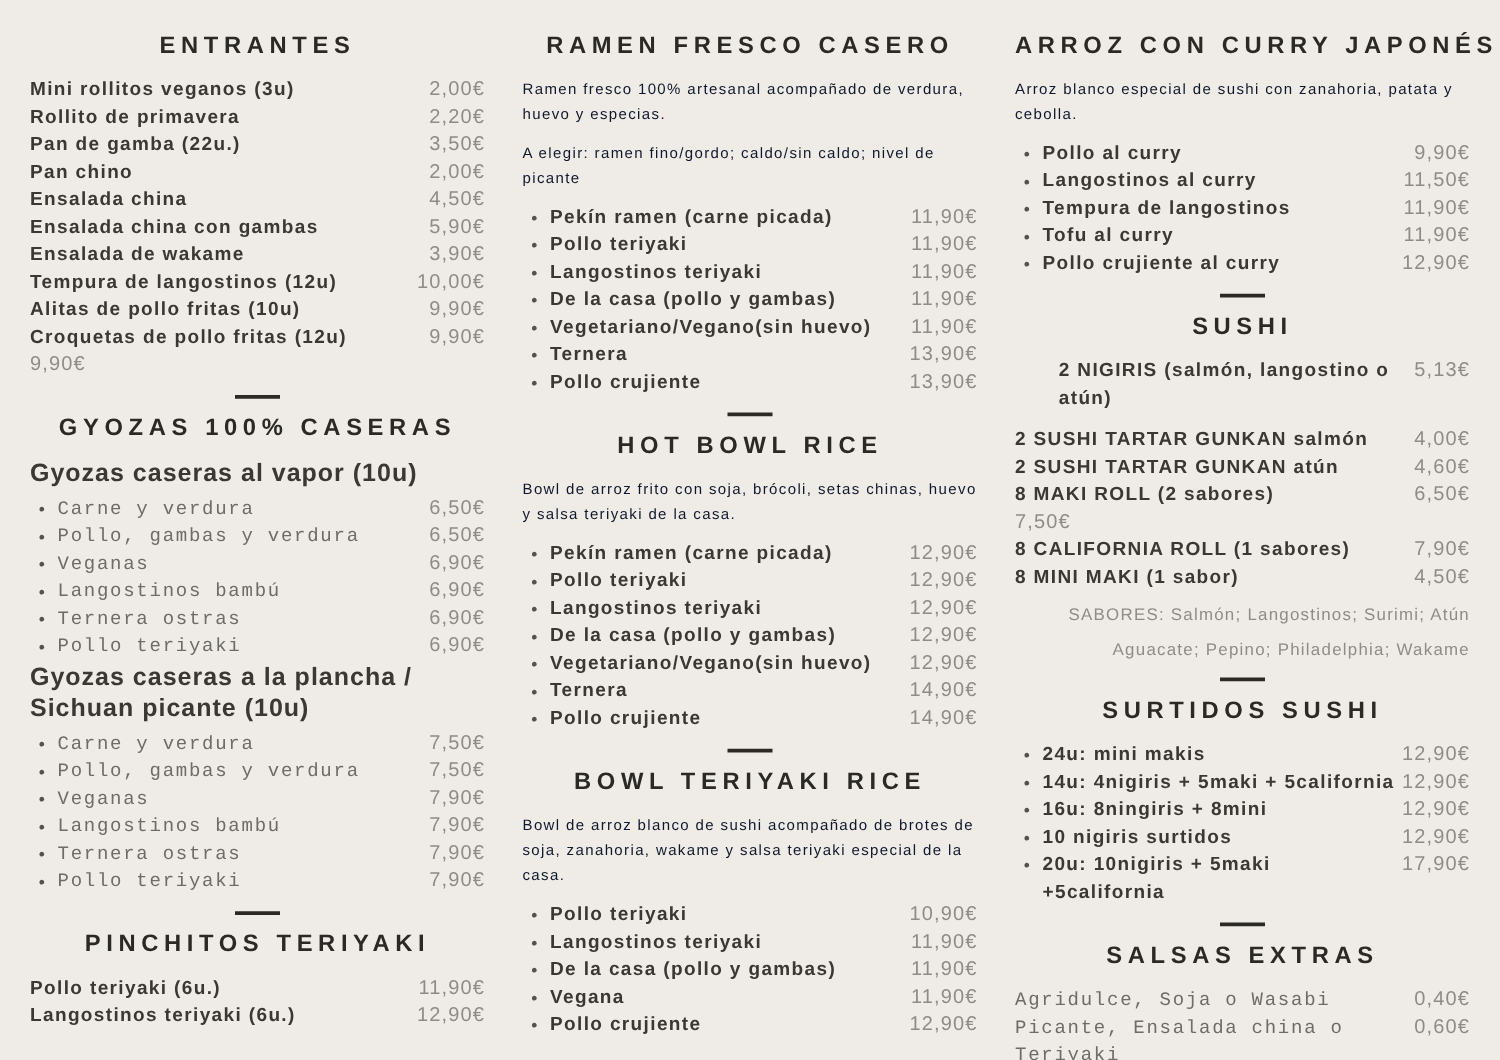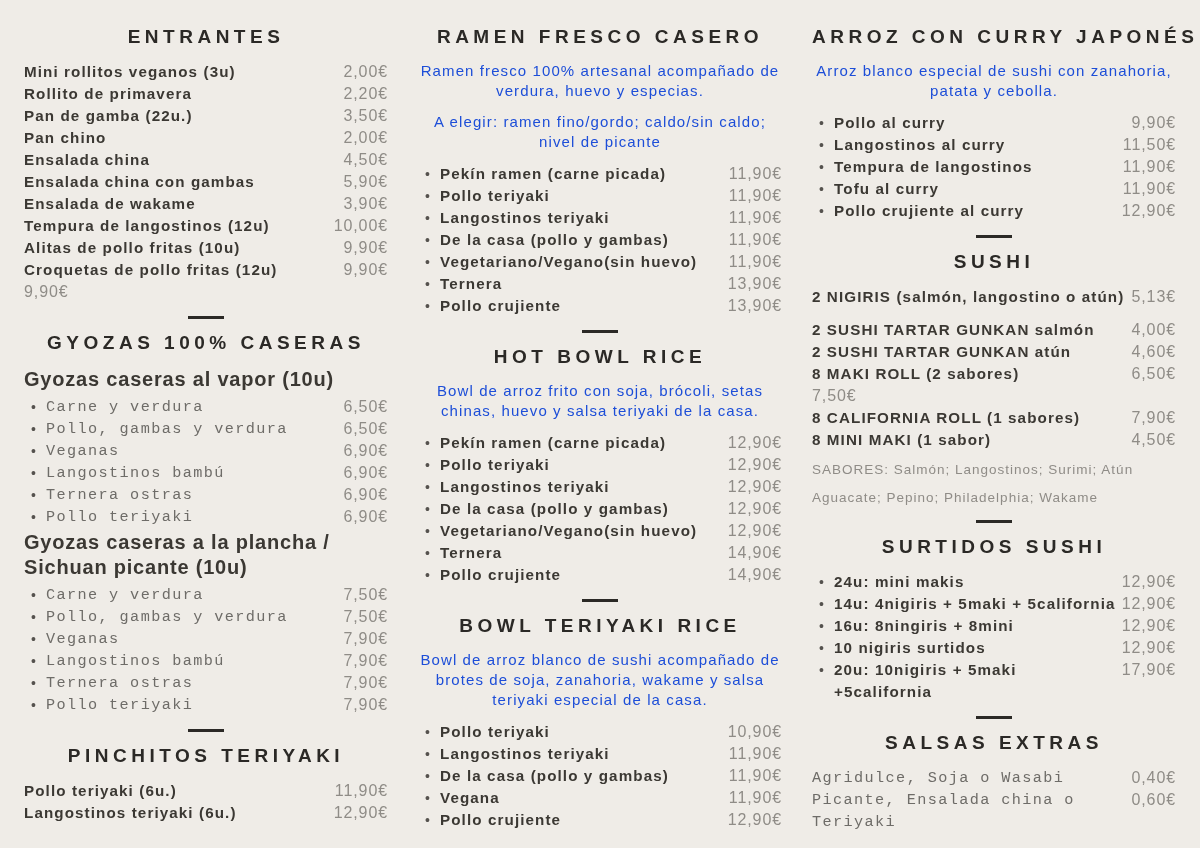--- a/index.html
+++ b/index.html
@@ -26,25 +26,24 @@
     color: #2b2926;
     margin: 2px 0 13px 0;
     white-space: nowrap;
   }
   .section-divider {
     width: 36px;
     border-top: 3px solid #2b2926;
     margin: 13px auto 13px auto;
   }
   .desc {
-    text-align: center;
-    font-size: 15px;
+    font-size: 12px;
     line-height: 20px;
     letter-spacing: 1.1px;
-    color: #1d4ed8;
+    color: #0f172a;
     margin: 0 0 11px 0;
   }
   .group-heading {
     font-size: 20px;
     font-weight: 700;
     letter-spacing: 0.8px;
     color: #3b3833;
     line-height: 25px;
     margin: 2px 0 4px 0;
   }
@@ -82,23 +81,23 @@
     font-family: Liberation Mono, monospace;
   }
   .item .price {
     flex: 0 0 auto;
     font-size: 16px;
     font-weight: 400;
     letter-spacing: 0.9px;
     color: #8f8c87;
     white-space: nowrap;
   }
-  .item.gap-after { margin-bottom: 11px; }
+  .item.gap-after { margin-bottom: 11px; margin-left: 35px; }
   .note {
-    text-align: left;
+    text-align: right;
     font-size: 13.5px;
     line-height: 19px;
     letter-spacing: 1px;
     color: #8f8c87;
     margin: 9px 0 0 0;
   }
   .items-block { margin-top: 2px; }
 </style>
 </head>
 <body>

